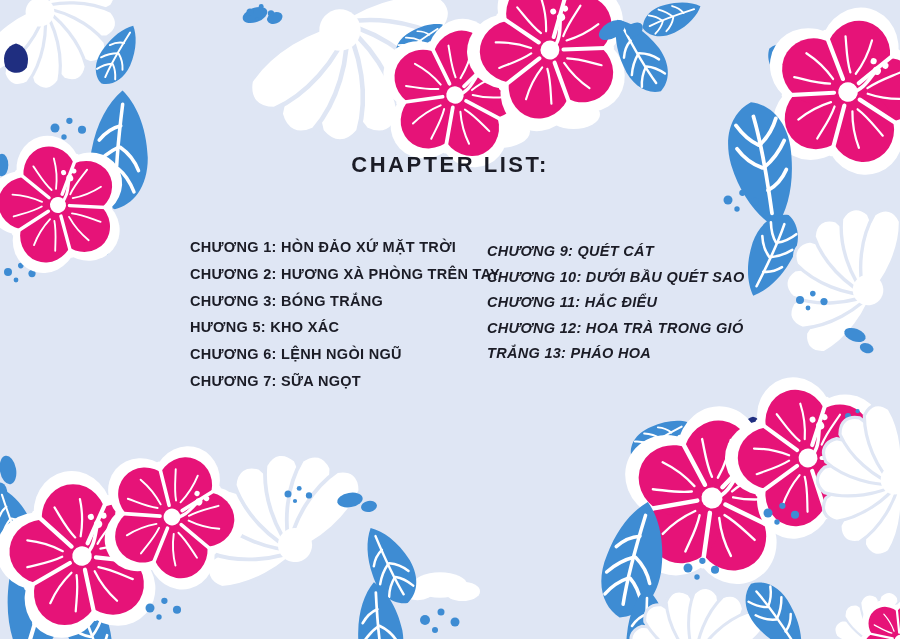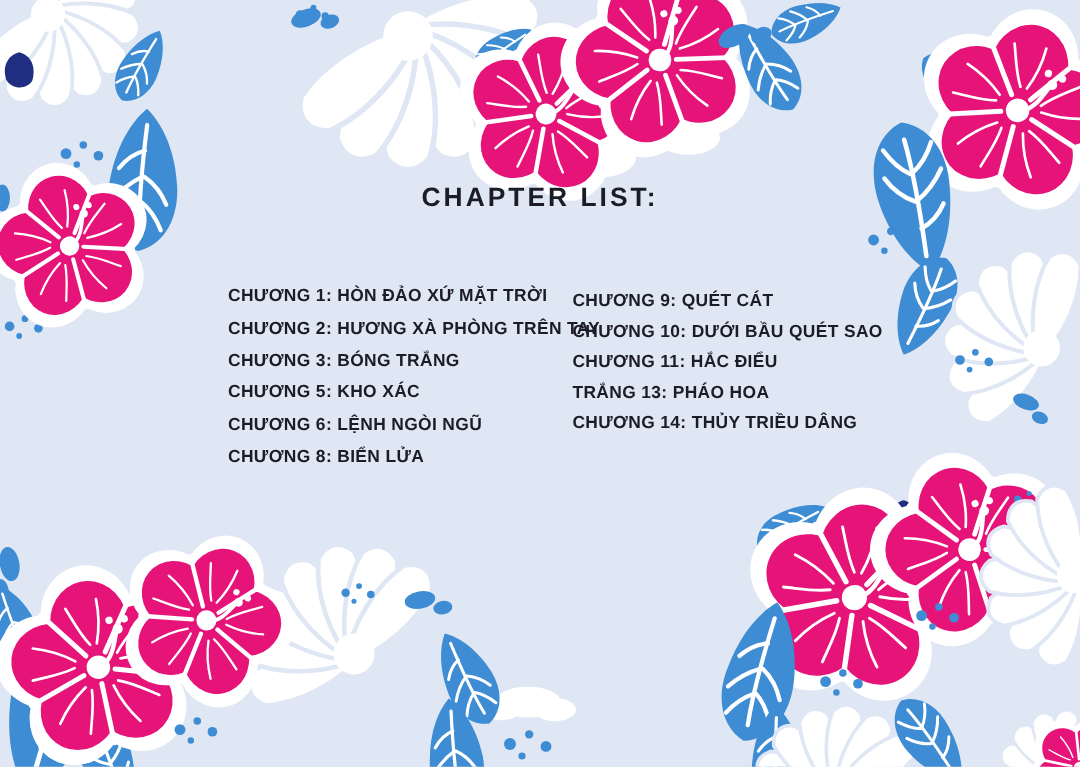--- a/index.html
+++ b/index.html
@@ -25,21 +25,21 @@
   .s-white{stroke:#ffffff;fill:none;stroke-linecap:round;}
   .wpetal{fill:#ffffff;stroke:var(--bg);stroke-width:2;}
 
   .title{
     position:absolute;top:150px;left:0;width:900px;margin:0;
     text-align:center;font-size:22px;font-weight:bold;
     letter-spacing:2.5px;line-height:30px;
   }
   .col{position:absolute;white-space:nowrap;}
   .col-left{left:190px;top:234px;}
-  .col-right{left:477px;top:239px;}
+  .col-right{left:487px;top:239px;font-style:italic;}
   .chapter-line{
     font-size:14.5px;letter-spacing:0.3px;font-weight:bold;
   }
   .col-left .chapter-line{height:26.8px;line-height:26.8px;}
   .col-right .chapter-line{height:25.6px;line-height:25.6px;}
 </style>
 </head>
 <body>
 
 <div class="page">
@@ -212,25 +212,25 @@
     <use href="#wflower" transform="translate(885 645) rotate(-45) scale(1.1)"></use>
     <use href="#flower" transform="translate(900 640) rotate(30) scale(0.75)"></use>
   </svg>
 
   <h1 class="title">CHAPTER LIST:</h1>
 
   <div class="col col-left">
       <div class="chapter-line">CHƯƠNG 1: HÒN ĐẢO XỨ MẶT TRỜI</div>
       <div class="chapter-line">CHƯƠNG 2: HƯƠNG XÀ PHÒNG TRÊN TAY</div>
       <div class="chapter-line">CHƯƠNG 3: BÓNG TRẮNG</div>
-      <div class="chapter-line">CHƯƠNG 5: KHO XÁC</div>
+      <div class="chapter-line">HƯƠNG 5: KHO XÁC</div>
       <div class="chapter-line">CHƯƠNG 6: LỆNH NGÒI NGŨ</div>
-      <div class="chapter-line">CHƯƠNG 8: BIỂN LỬA</div>
+      <div class="chapter-line">CHƯƠNG 7: SỮA NGỌT</div>
     </div>
 
   <div class="col col-right">
       <div class="chapter-line">CHƯƠNG 9: QUÉT CÁT</div>
       <div class="chapter-line">CHƯƠNG 10: DƯỚI BẦU QUÉT SAO</div>
       <div class="chapter-line">CHƯƠNG 11: HẮC ĐIỂU</div>
+      <div class="chapter-line">CHƯƠNG 12: HOA TRÀ TRONG GIÓ</div>
       <div class="chapter-line">TRẮNG 13: PHÁO HOA</div>
-      <div class="chapter-line">CHƯƠNG 14: THỦY TRIỀU DÂNG</div>
     </div>
 </div>
 
 </body></html>

